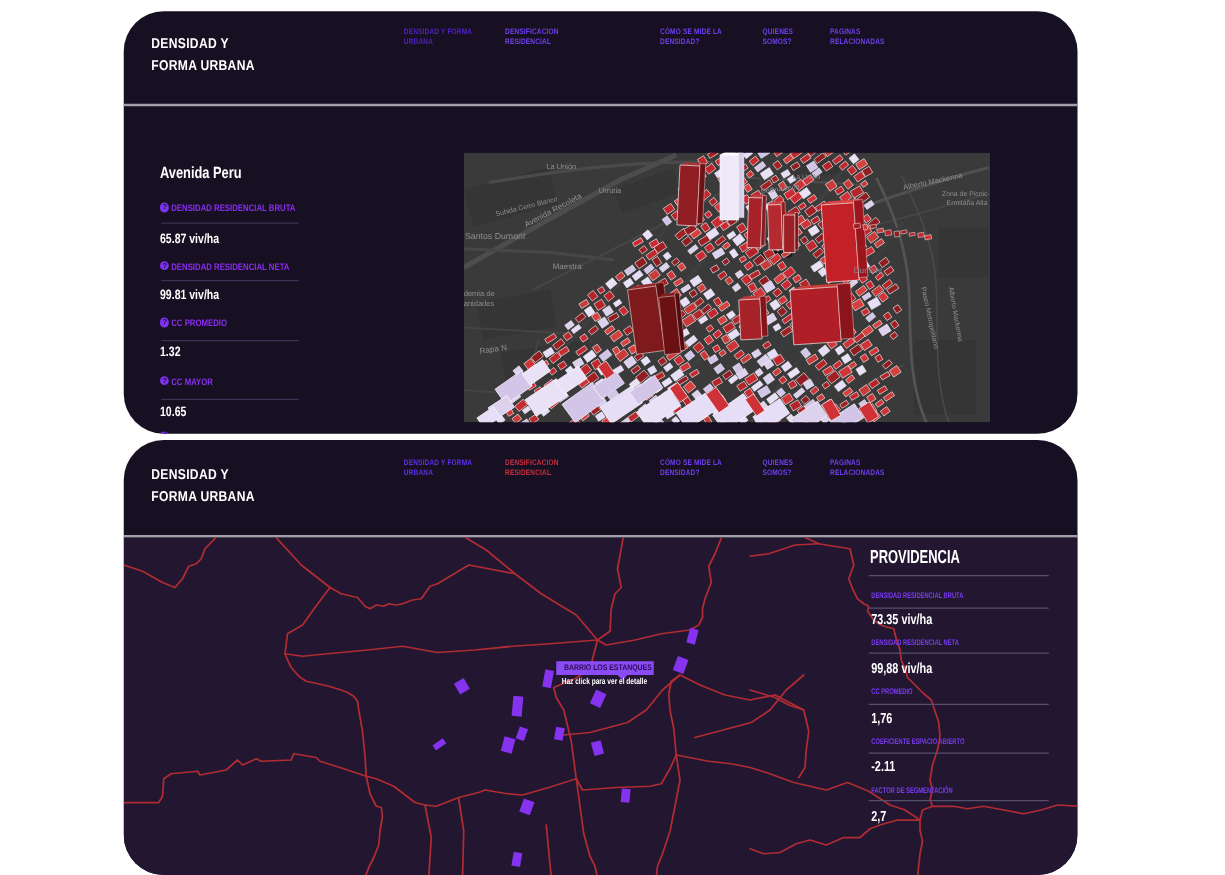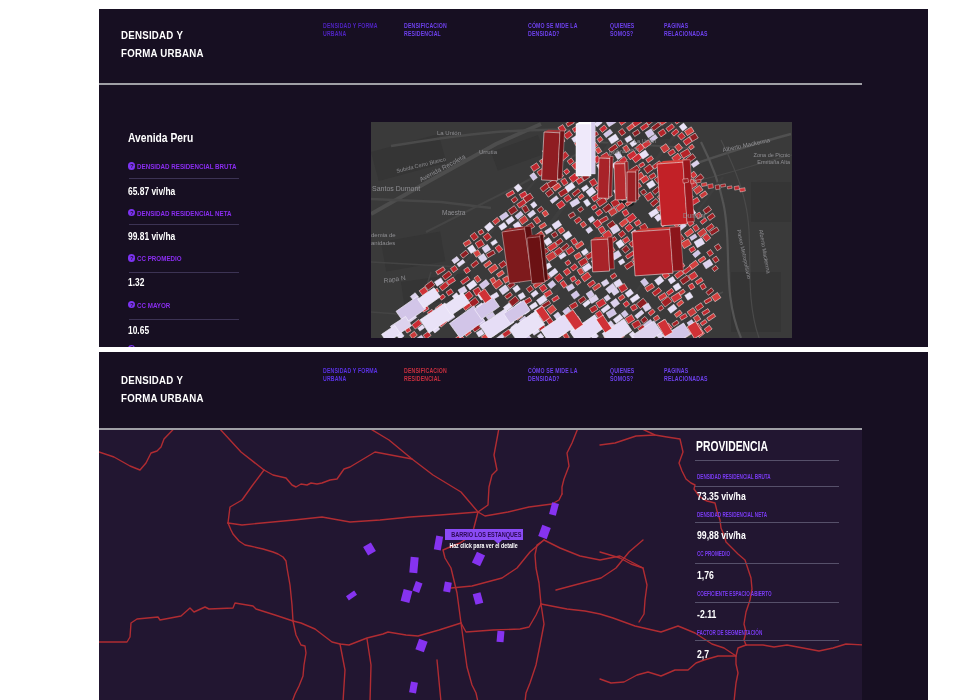--- a/index.html
+++ b/index.html
@@ -1,15 +1,15 @@
 <!DOCTYPE html>
 <html><head><meta charset="utf-8"><style>
 * { margin:0; padding:0; box-sizing:border-box; }
 html,body { width:980px; height:700px; background:#fff; font-family:'Liberation Sans', sans-serif; overflow:hidden; }
-.sec { position:absolute; left:99px; width:829px; background:#170f22; overflow:hidden; }
+.sec { position:absolute; left:99px; width:763px; background:#170f22; overflow:hidden;border-radius:32px; }
 .logo { position:absolute; left:22.4px; color:#fff; font-weight:bold; font-size:11.4px;
   line-height:17.9px; letter-spacing:0.3px; transform:scaleX(0.85); transform-origin:0 0; white-space:nowrap; }
 .nav { position:absolute; font-weight:bold; font-size:6.4px; line-height:7.6px;
   letter-spacing:0.2px; transform:scaleX(0.81); transform-origin:0 0; white-space:nowrap; }
 .hline { position:absolute; left:0; width:763px; height:2px; background:#a0a0a6; }
 .s1title { position:absolute; left:28.8px; top:121.7px; color:#fff; font-weight:bold; font-size:13px;
   line-height:13px; transform:scaleX(0.79); transform-origin:0 0; white-space:nowrap; }
 .qicon { position:absolute; left:28.9px; width:7.5px; height:7.5px; border-radius:50%; background:#7d33f2; }
 .qicon:before { content:'?'; position:absolute; left:2.1px; top:0.8px; color:#1a1126; font-size:6px; line-height:6px; font-weight:bold; }
 .s1lab { position:absolute; left:38.3px; color:#8a2df0; font-weight:bold; font-size:7.5px; line-height:7.5px;

